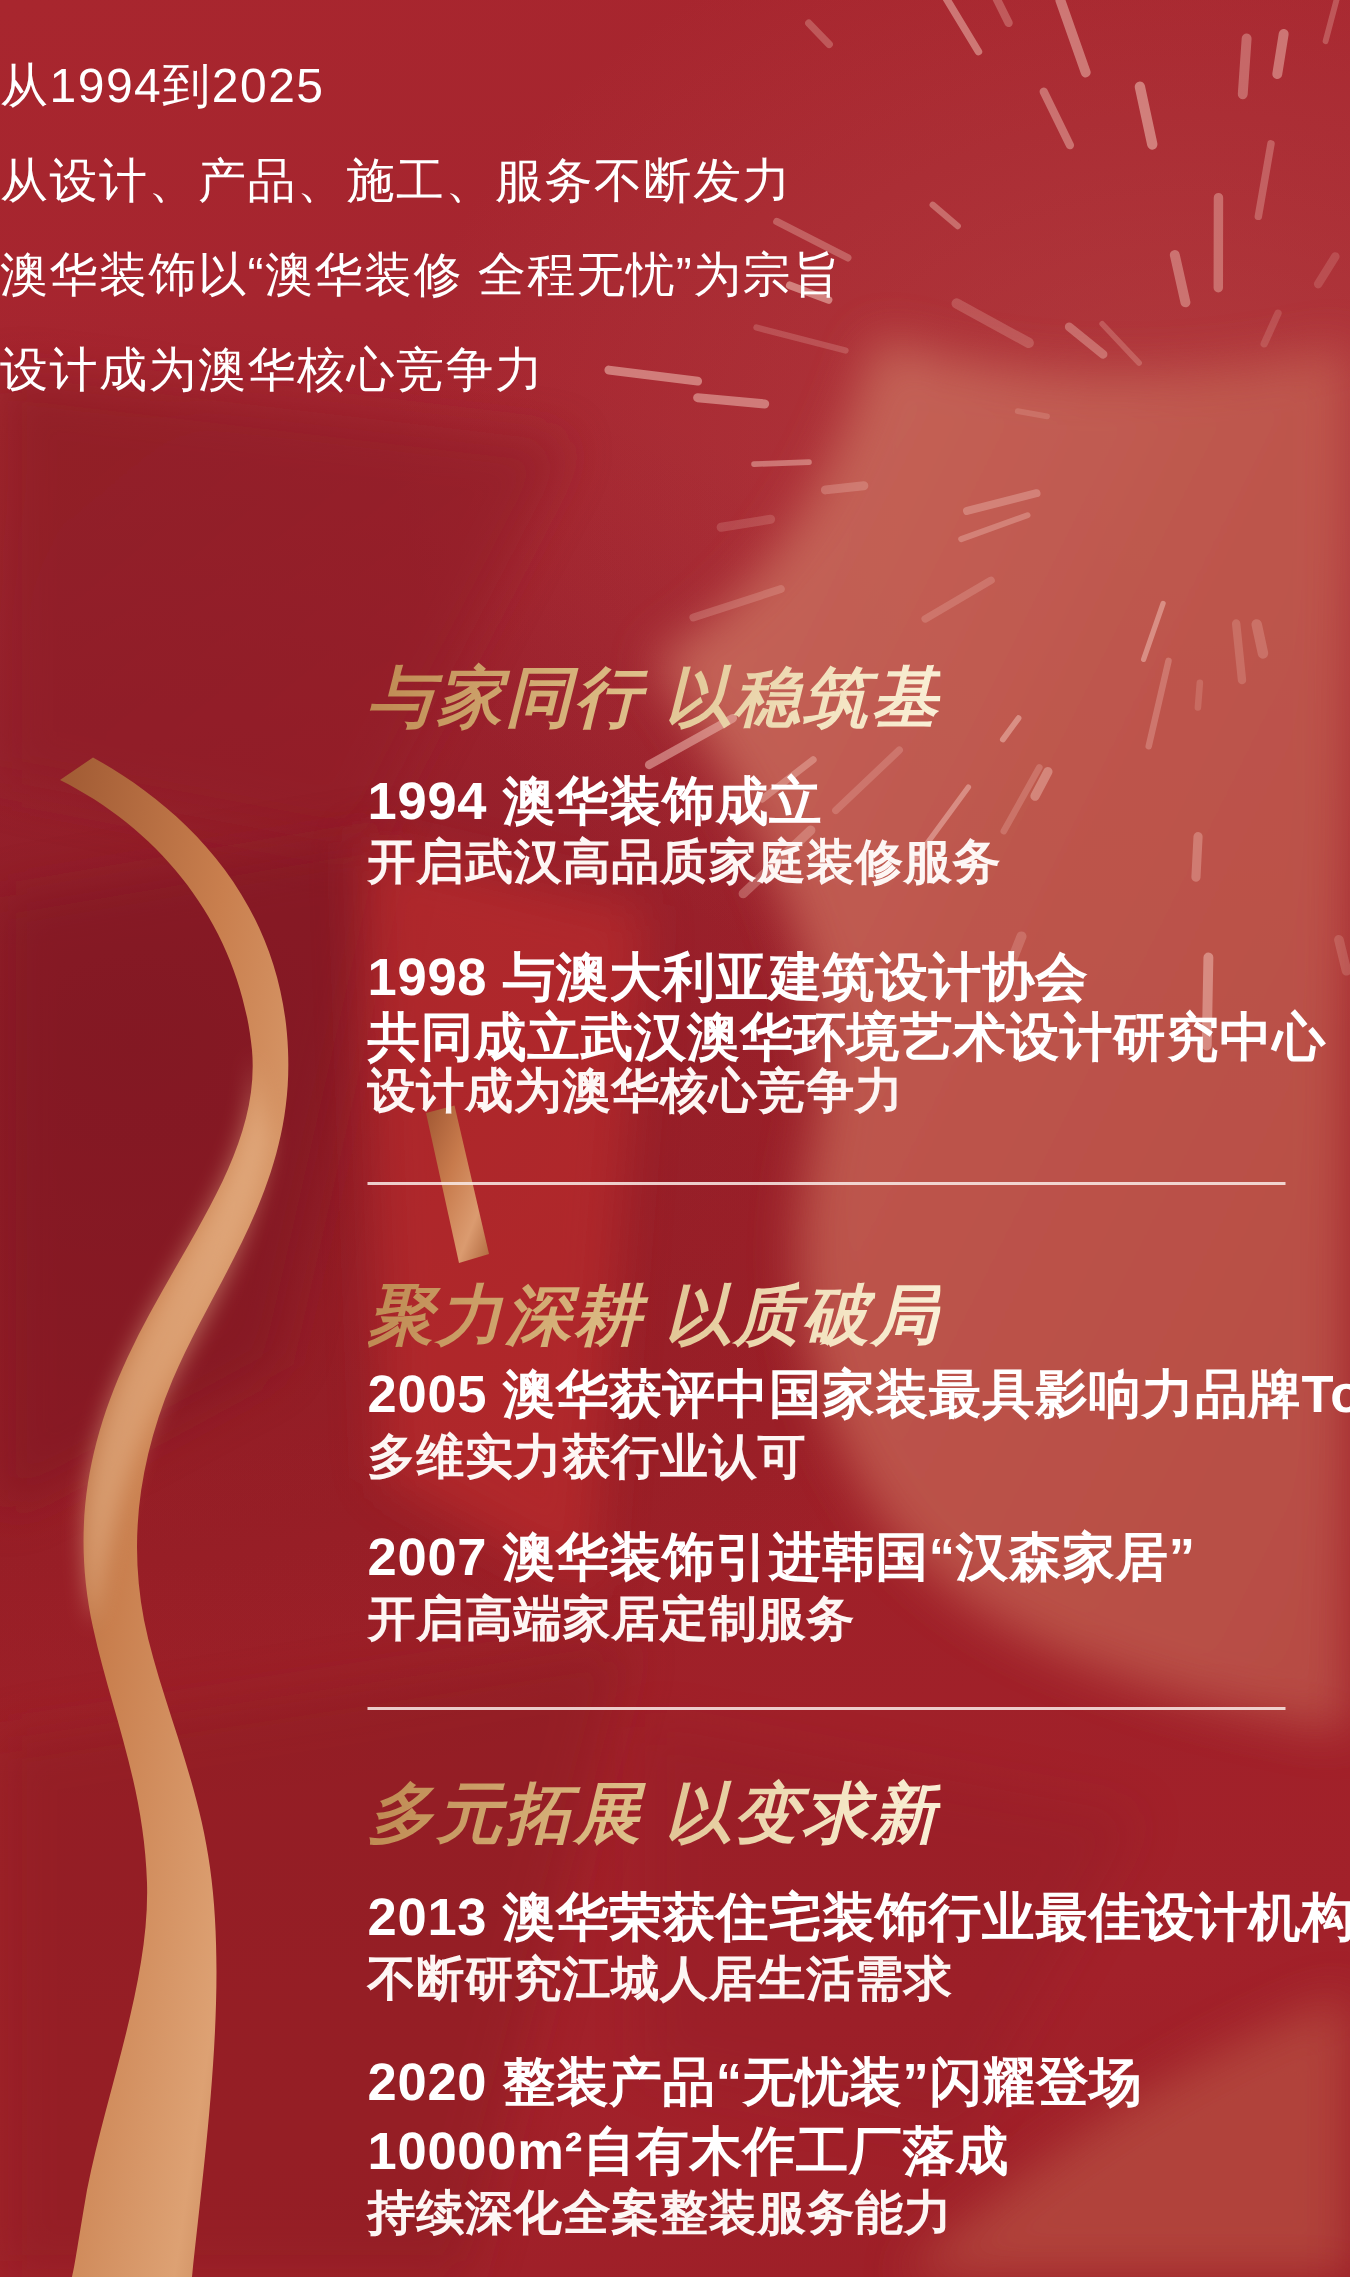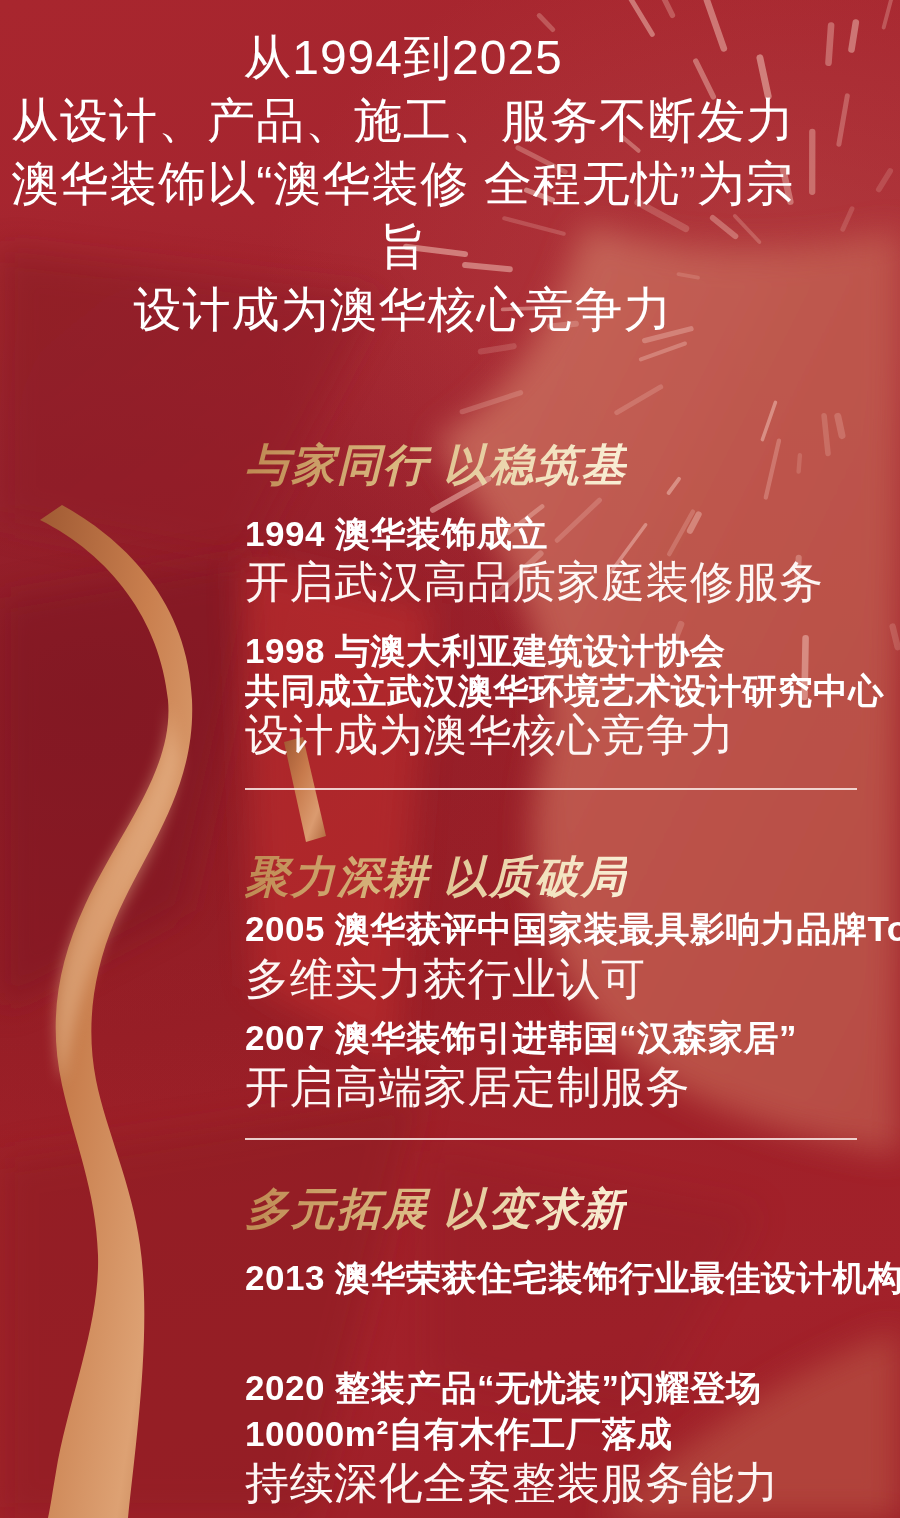--- a/index.html
+++ b/index.html
@@ -7,33 +7,33 @@
     position:relative;width:900px;height:1518px;overflow:hidden;
     font-family:"Liberation Sans","DejaVu Sans",sans-serif;
     background:
       radial-gradient(ellipse 760px 560px at 88% 20%, rgba(206,108,94,.30), rgba(206,108,94,0) 70%),
       radial-gradient(ellipse 900px 700px at 10% 46%, rgba(80,10,18,.28), rgba(80,10,18,0) 72%),
       linear-gradient(168deg,#a8262e 0%,#a42430 30%,#9e2028 62%,#a2212a 86%,#9c1f27 100%);
   }
   .bg{position:absolute;inset:0;}
   
   .tagline{
-    position:absolute;top:26px;left:0;width:806px;text-align:center;
-    color:#ffffff;font-size:48px;font-weight:500;line-height:63px;letter-spacing:1px;
+    position:absolute;top:26px;left:0;width:806px;text-align:left;
+    color:#ffffff;font-size:32px;font-weight:500;line-height:63px;letter-spacing:1px;
   }
   
   .timeline{position:absolute;inset:0;}
   .timeline > *{position:absolute;left:245px;white-space:nowrap;}
   .sec-title{
     margin:0;font-size:44px;font-weight:600;letter-spacing:2px;
     background:linear-gradient(103deg,#bd8750 0%,#d9b77f 40%,#f2e2bf 78%,#faf0d8 100%);
     -webkit-background-clip:text;background-clip:text;color:transparent;font-style:italic;
   }
   .ms-title{font-size:35px;font-weight:700;color:#ffffff;letter-spacing:.5px;}
-  .ms-desc{font-size:44px;font-weight:400;color:#fdf6f4;letter-spacing:.5px;}
+  .ms-desc{font-size:32px;font-weight:700;color:#fdf6f4;letter-spacing:.5px;}
   .divider{width:612px;height:2px;background:rgba(250,235,231,.85);}
 </style>
 </head>
 <body>
 
 <div class="page">
 
   <svg class="bg" width="900" height="1518" viewBox="0 0 900 1518" aria-hidden="true">
     <defs>
       <filter id="soft" x="-20%" y="-20%" width="140%" height="140%">
@@ -193,18 +193,19 @@
     <h2 class="sec-title" style="top:848px">聚力深耕 以质破局</h2>
     <div class="ms-title" style="top:906px">2005 澳华获评中国家装最具影响力品牌Top10</div>
     <div class="ms-desc" style="top:950px">多维实力获行业认可</div>
     <div class="ms-title" style="top:1015px">2007 澳华装饰引进韩国“汉森家居”</div>
     <div class="ms-desc" style="top:1058px">开启高端家居定制服务</div>
 
     <div class="divider" style="top:1138px"></div>
 
     <h2 class="sec-title" style="top:1180px">多元拓展 以变求新</h2>
     <div class="ms-title" style="top:1255px">2013 澳华荣获住宅装饰行业最佳设计机构</div>
+    <div class="ms-desc" style="top:1298px">不断研究江城人居生活需求</div>
     <div class="ms-title" style="top:1365px">2020 整装产品“无忧装”闪耀登场</div>
     <div class="ms-title" style="top:1411px">10000m²自有木作工厂落成</div>
     <div class="ms-desc" style="top:1454px">持续深化全案整装服务能力</div>
 
   </main>
 </div>
 
 </body></html>

